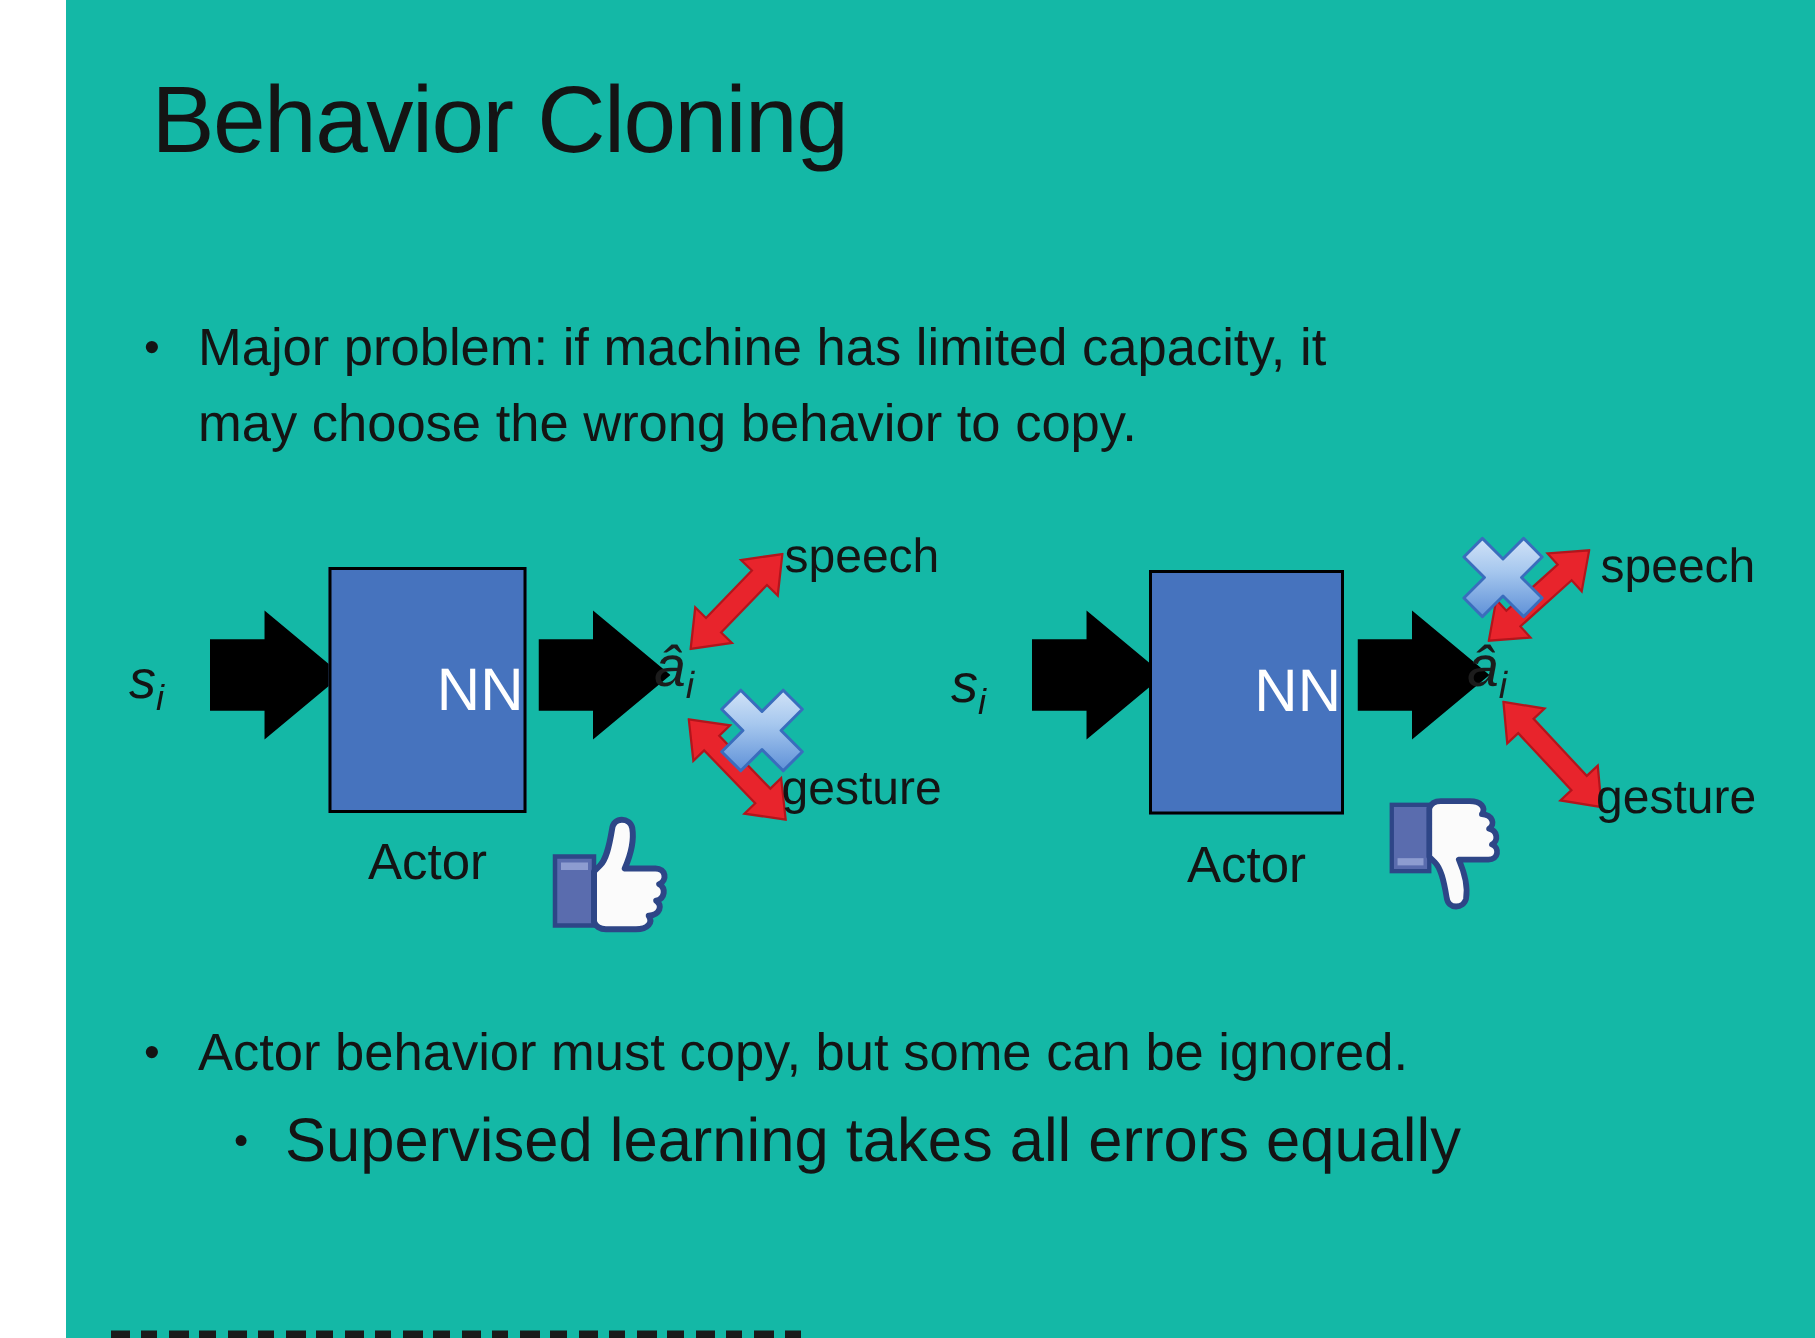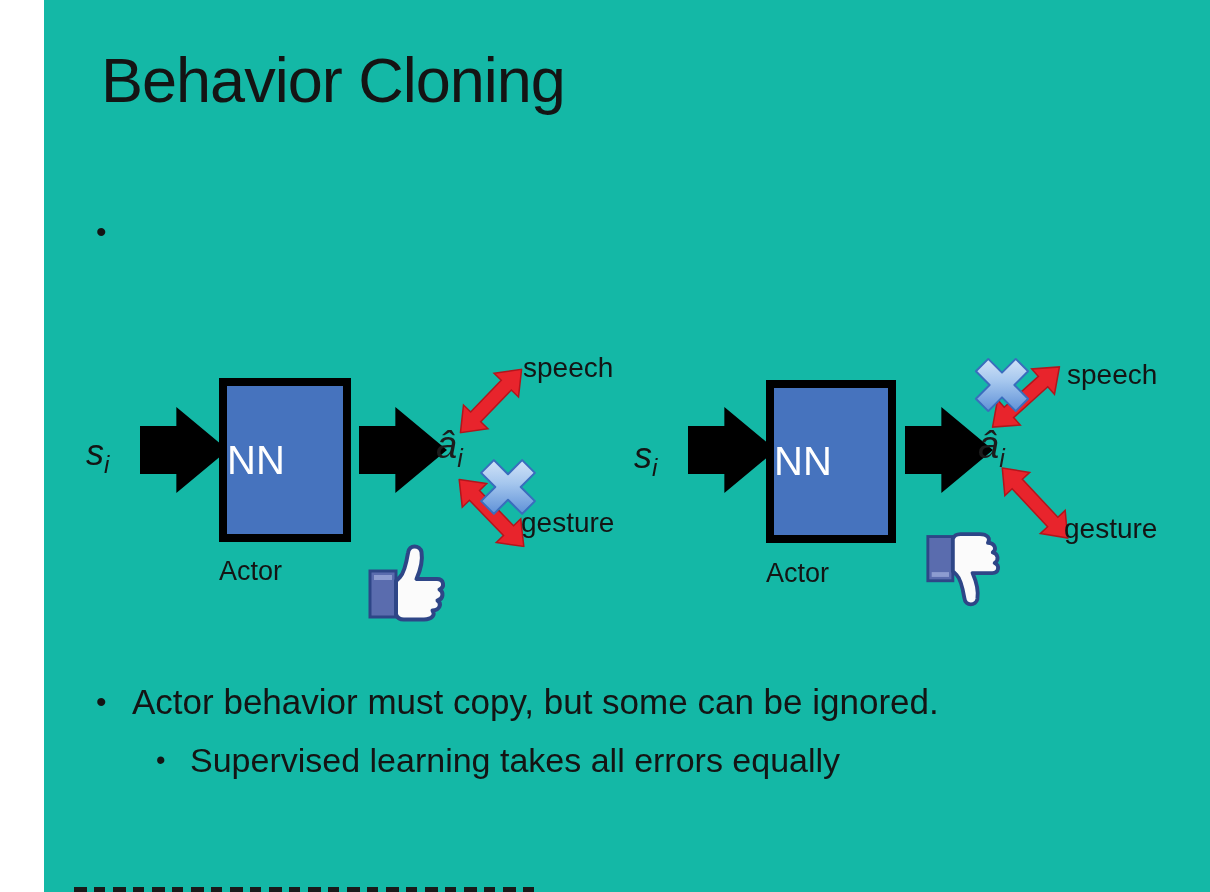--- a/index.html
+++ b/index.html
@@ -13,48 +13,50 @@
   .title{
     left:57px;top:44px;font-size:63px;font-weight:300;letter-spacing:-1px;color:#141414;
   }
   .bullet-row{display:flex;align-items:flex-start;}
   .bullet-marker{flex:0 0 36px;font-size:30px;line-height:51px;color:#141414;}
   .bullet-text{font-size:35px;line-height:51px;color:#141414;}
   .b1{left:52px;top:206px;width:1100px;}
   .b2{left:52px;top:676px;width:1130px;}
   .b2sub{left:112px;top:736px;width:1050px;}
   .b2sub .bullet-marker{flex:0 0 34px;font-size:27px;line-height:48px;}
-  .b2sub .bullet-text{font-size:34px;line-height:48px;}
+  .b2sub .bullet-text{font-size:41px;line-height:48px;}
   .nn-box{
-    width:132px;height:164px;background:#4673BE;border:8px solid #000000;
-    display:flex;align-items:center;justify-content:flex-start;box-sizing:border-box;
+    width:132px;height:164px;background:#4673BE;border:2px solid #000000;
+    display:flex;align-items:center;justify-content:flex-end;box-sizing:border-box;
   }
   .nn-box span{color:#ffffff;font-size:40px;}
   .state-label{font-size:36px;color:#141414;font-style:italic;}
   .state-label sub{font-size:24px;}
   .action-label{font-family:Liberation Sans, sans-serif;font-style:italic;font-size:38px;color:#1c1c1c;}
   .action-label sub{font-size:25px;}
-  .actor-label{font-size:27px;color:#141414;text-align:left;}
-  .branch-label{font-size:28px;color:#141414;}
+  .actor-label{font-size:34px;color:#141414;text-align:center;}
+  .branch-label{font-size:32px;color:#141414;}
   .red-arrow{transform-origin:50% 50%;}
   .cutoff-line{
     left:30px;bottom:0;width:465px;height:5px;
     background:repeating-linear-gradient(90deg,#1a1a1a 0 13px,transparent 13px 20px,#1a1a1a 20px 31px,transparent 31px 39px);
   }
 </style>
 </head>
 <body>
 
 <div id="slide">
 
   <div class="abs title">Behavior Cloning</div>
 
   <div class="abs b1 bullet-row">
     <div class="bullet-marker">•</div>
     <div class="bullet-text">
+      <span style="display:block">Major problem: if machine has limited capacity, it</span>
+      <span style="display:block">may choose the wrong behavior to copy.</span>
     </div>
   </div>
 
   <div class="abs state-label" style="left:42px;top:432px;">
     <span>s</span><sub>i</sub>
   </div>
 
   <svg class="abs" style="left:96px;top:397px;" width="88" height="106" viewBox="0 0 92 106">
     <polygon points="0,28 38,28 38,8 92,53 38,98 38,78 0,78" fill="#000000"></polygon>
   </svg>

